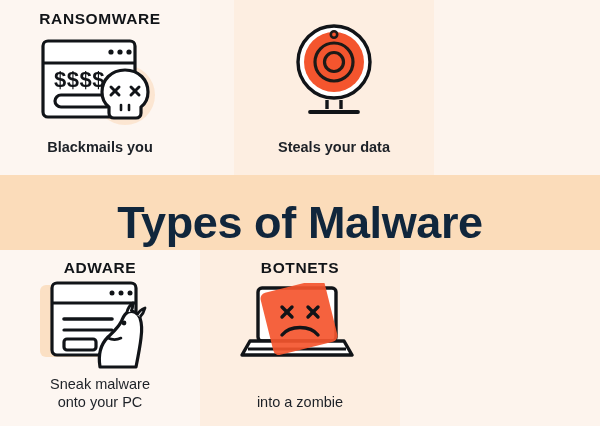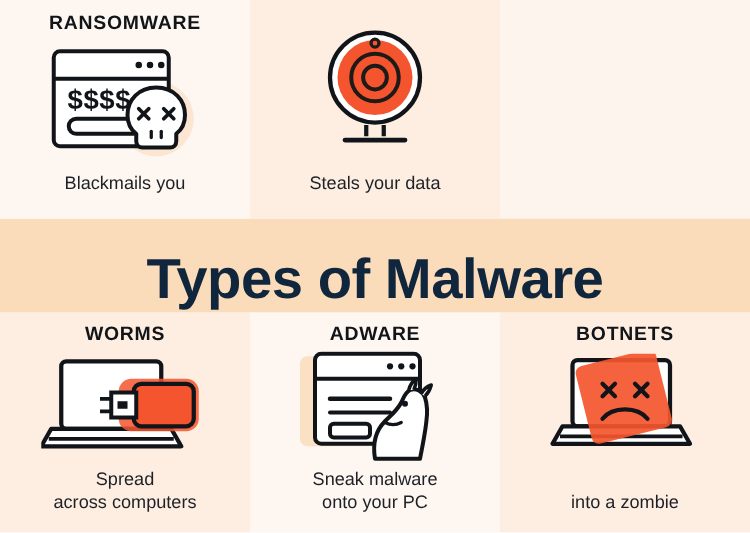--- a/index.html
+++ b/index.html
@@ -16,21 +16,21 @@
     height: 426px;
     overflow: hidden;
     background: #fdf4ed;
   }
 
   
   .row {
     display: flex;
     width: 600px;
   }
-  .row-top    { height: 175px; }
+  .row-top    { height: 175px; gap: 34px; }
   .row-bottom { height: 176px; }
 
   .cell {
     width: 200px;
     height: 100%;
     box-sizing: border-box;
     display: flex;
     flex-direction: column;
     align-items: center;
     position: relative;
@@ -57,21 +57,21 @@
     align-items: center;
     justify-content: center;
   }
   .cell-caption {
     font-size: 14.5px;
     color: #1d2127;
     text-align: center;
     line-height: 1.23;
     padding: 0 6px 0;
   }
-  .row-top .cell-caption { margin-bottom: 18px; }
+  .row-top .cell-caption { margin-bottom: 18px; font-weight: bold; }
   .row-bottom .cell-caption { margin-bottom: 14px; }
 
   
   .title-band {
     height: 75px;
     width: 600px;
     background: #fbdcba;
     display: flex;
     align-items: center;
     justify-content: center;
@@ -144,43 +144,20 @@
     </div>
 
   </div>
 
   <div class="title-band">
     <div class="title-band-text">Types of Malware</div>
   </div>
 
   <div class="row row-bottom">
 
-    <div class="cell tint-warm">
-      <div class="cell-title">WORMS</div>
-      <div class="icon-wrap">
-        <svg width="134" height="86" viewBox="0 0 134 86">
-
-          <rect x="16" y="6" width="80" height="54" rx="4" fill="#ffffff" stroke="#111418" stroke-width="3.4"></rect>
-          <path d="M8 60 L104 60 L112 74 L0 74 Z" fill="#ffffff" stroke="#111418" stroke-width="3.4" stroke-linejoin="round"></path>
-          <line x1="6" y1="68" x2="106" y2="68" stroke="#111418" stroke-width="3"></line>
-
-          <rect x="62" y="20" width="64" height="42" rx="10" fill="#f4552e" opacity="0.85"></rect>
-
-          <rect x="74" y="24" width="48" height="34" rx="6" fill="#f4552e" stroke="#111418" stroke-width="3.4"></rect>
-          <rect x="56" y="31" width="20" height="20" fill="#ffffff" stroke="#111418" stroke-width="3.2"></rect>
-          <line x1="47" y1="36" x2="57" y2="36" stroke="#111418" stroke-width="3"></line>
-          <line x1="47" y1="46" x2="57" y2="46" stroke="#111418" stroke-width="3"></line>
-          <rect x="61" y="38" width="8" height="6" fill="#111418"></rect>
-        </svg>
-      </div>
-      <div class="cell-caption">
-        <span>Spread</span><br>
-        <span>across computers</span>
-      </div>
-    </div>
 
     <div class="cell tint-light">
       <div class="cell-title">ADWARE</div>
       <div class="icon-wrap">
         <svg width="124" height="90" viewBox="0 0 124 90">
 
           <rect x="2" y="4" width="84" height="72" rx="6" fill="#fbe0c4"></rect>
 
           <rect x="14" y="2" width="84" height="72" rx="5" fill="#ffffff" stroke="#111418" stroke-width="3.2"></rect>
           <line x1="14" y1="22" x2="98" y2="22" stroke="#111418" stroke-width="3.2"></line>

